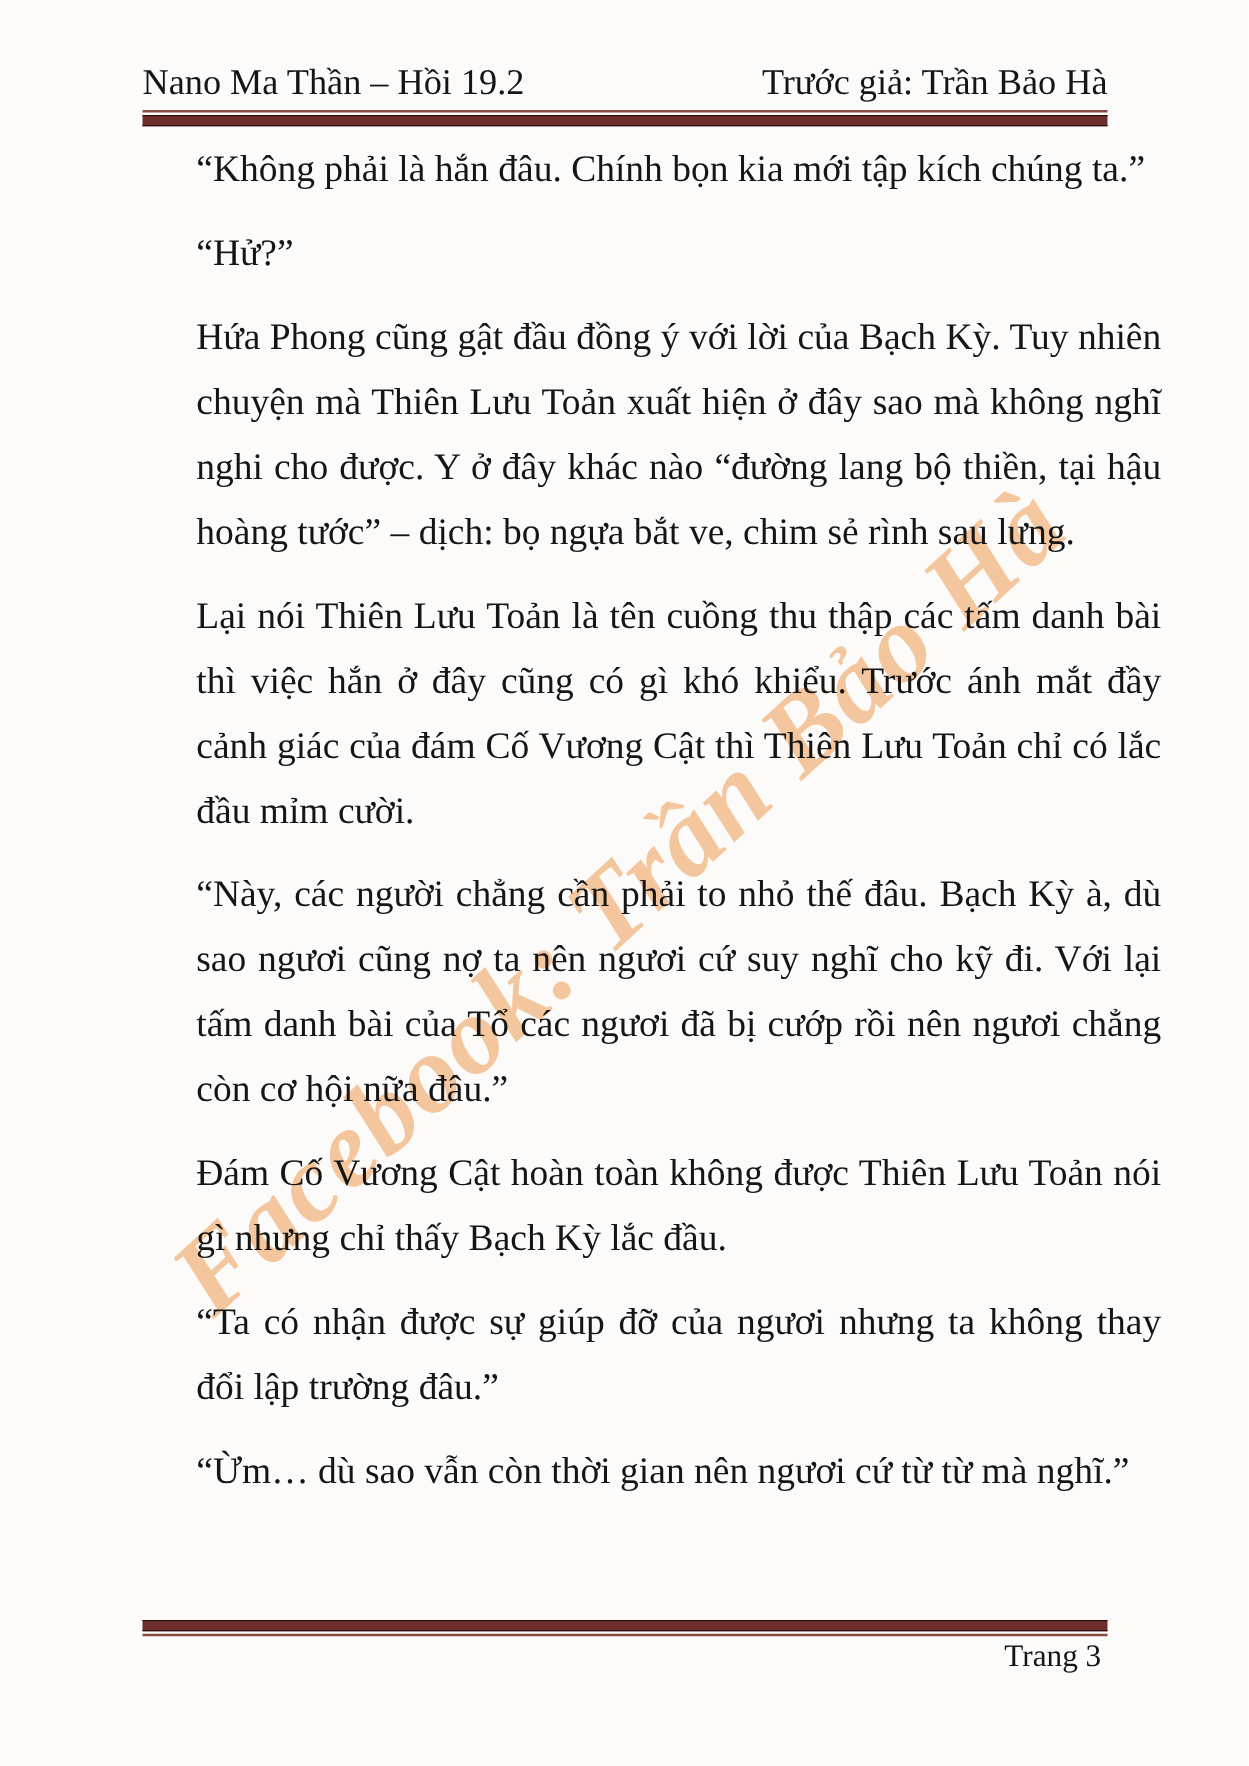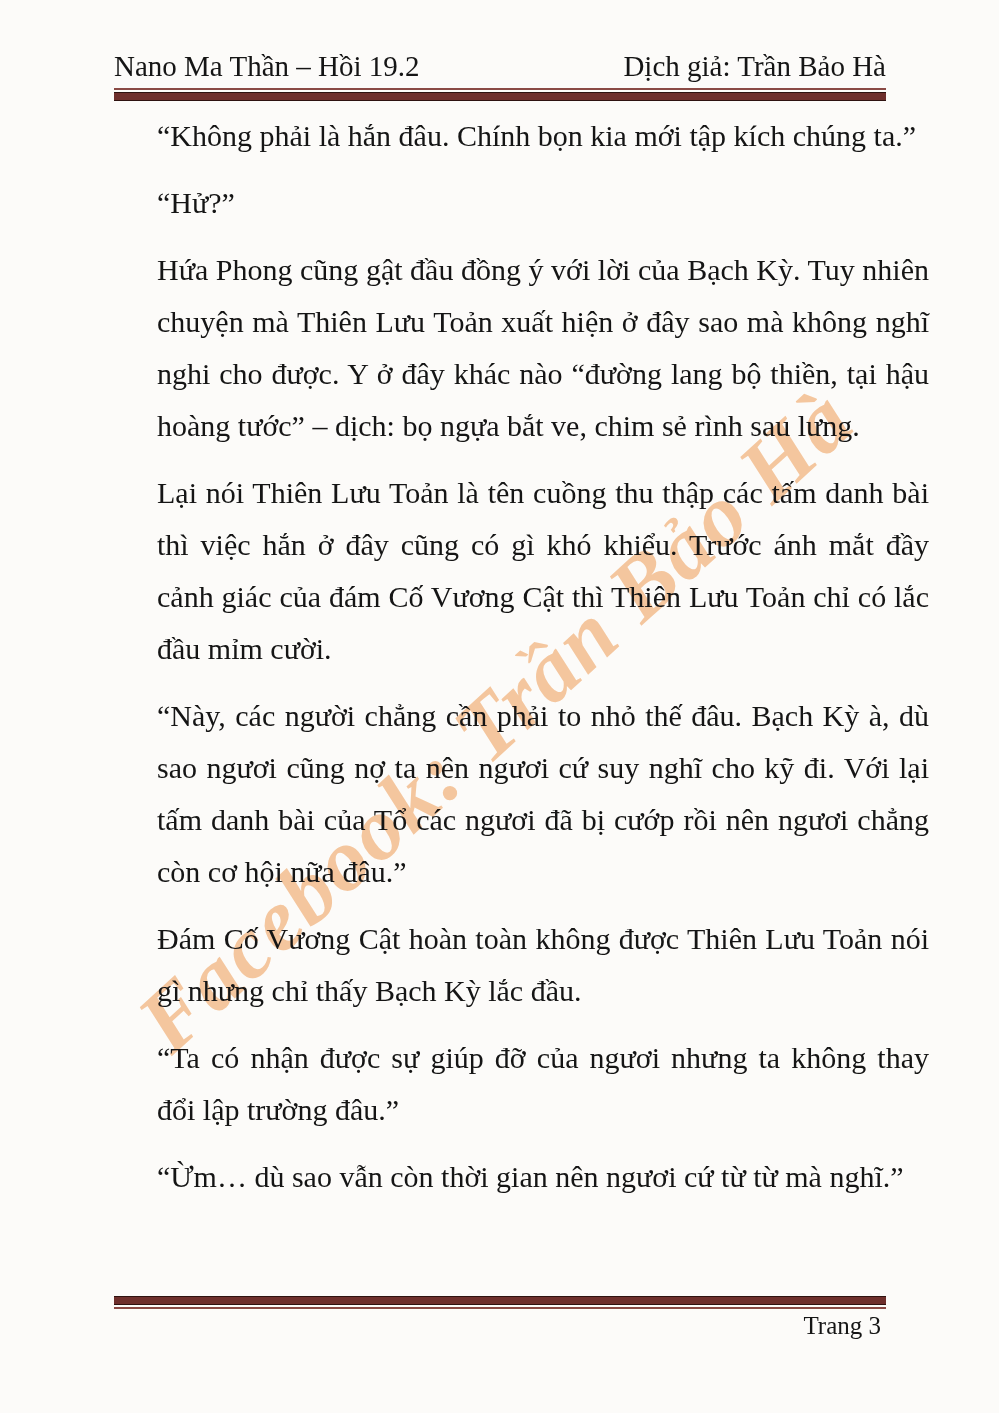--- a/index.html
+++ b/index.html
@@ -79,21 +79,21 @@
 </style>
 </head>
 <body>
 
 <div class="page">
 
   <div class="watermark">Facebook: Trần Bảo Hà</div>
 
   <div class="header">
     <span>Nano Ma Thần – Hồi 19.2</span>
-    <span>Dịch giả: Trần Bảo Hà</span>
+    <span>Trước giả: Trần Bảo Hà</span>
   </div>
 
   <div class="rule header-rule">
     <div class="thin"></div>
     <div class="gap"></div>
     <div class="thick"></div>
   </div>
 
   <div class="body-text">
     <p>“Không phải là hắn đâu. Chính bọn kia mới tập kích chúng ta.”</p>

